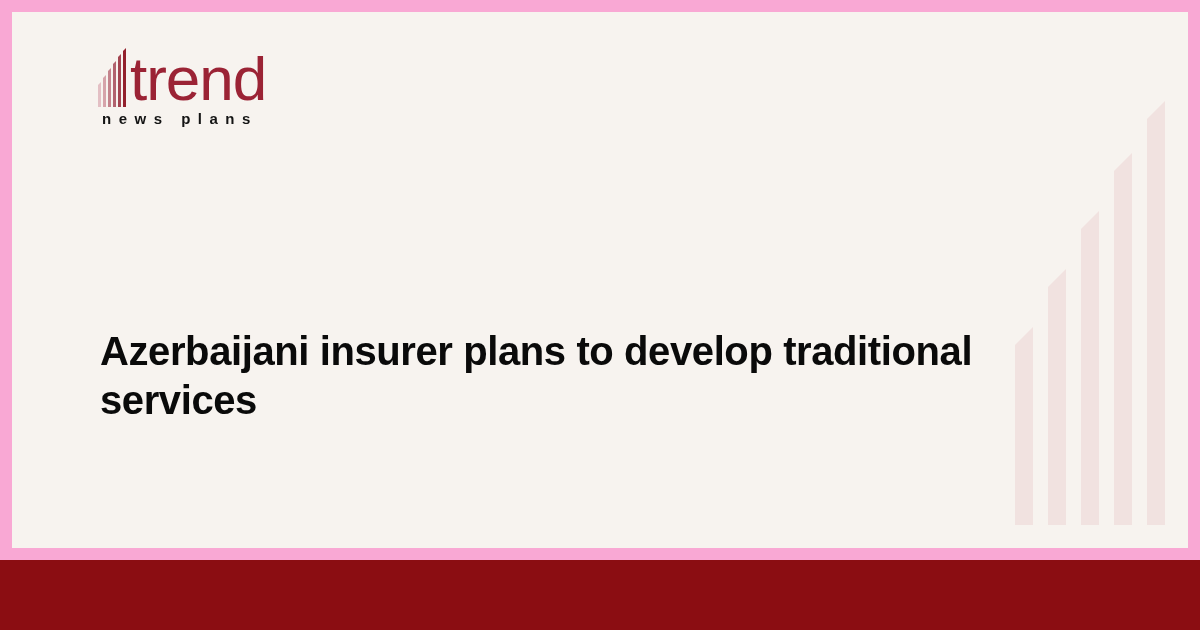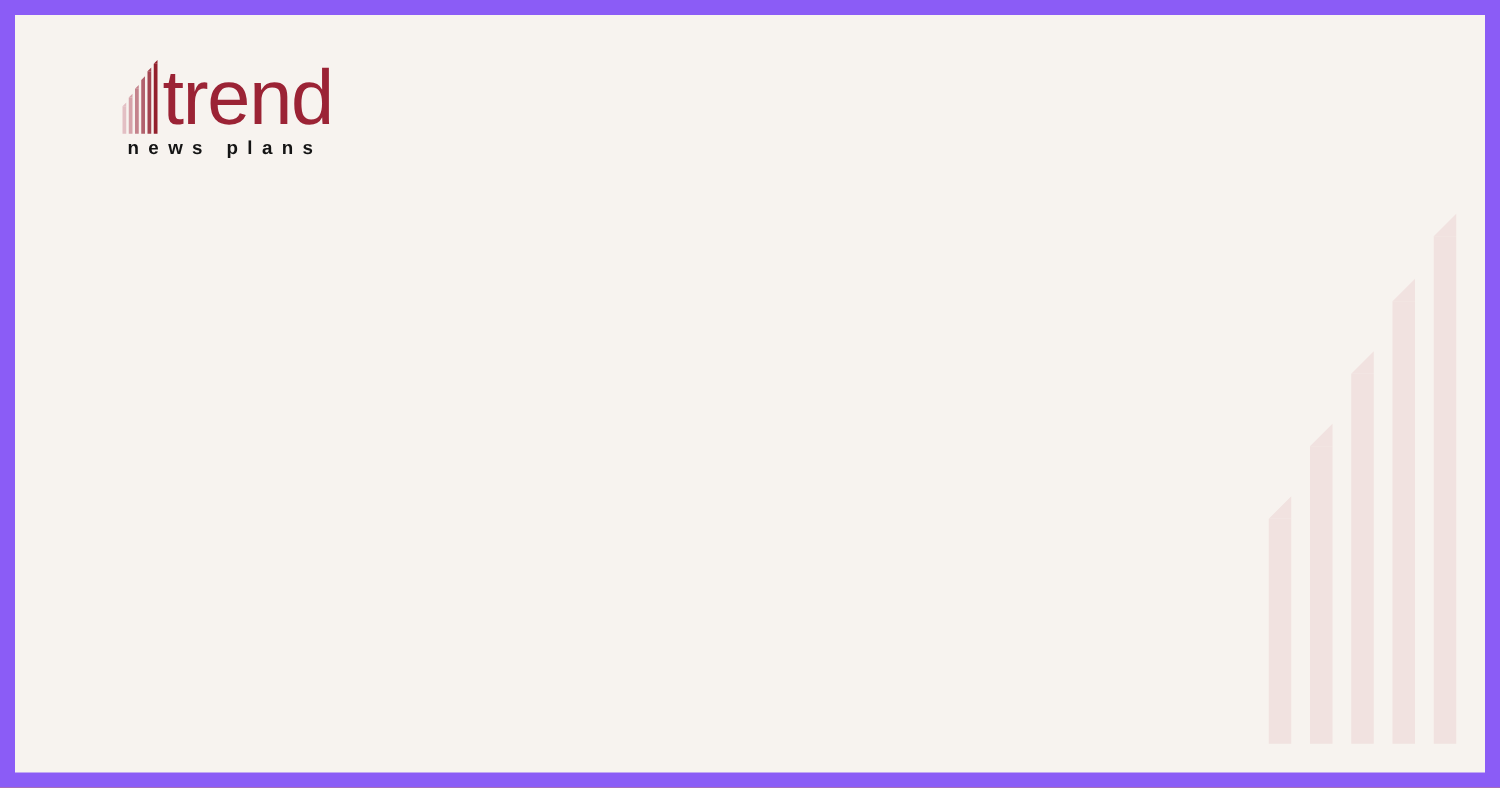--- a/index.html
+++ b/index.html
@@ -13,22 +13,22 @@
     overflow: hidden;
     font-family: "Liberation Sans", sans-serif;
     background: #8B0D12;
   }
 
   
   .card {
     position: relative;
     box-sizing: border-box;
     width: 1200px;
-    height: 630px;
-    background: #8b5cf6;     
+    height: 560px;
+    background: #f9a8d4;     
     padding: 12px;
   }
   .canvas {
     position: relative;
     width: 100%;
     height: 100%;
     background: #F7F3EF;
     overflow: hidden;
   }
 
@@ -192,15 +192,16 @@
           <span class="logo-bar lb6">
               <em class="lb-bevel"></em>
               <i></i>
             </span>
         </div>
         <div class="logo-word">trend</div>
       </div>
       <div class="logo-sub">news plans</div>
     </div>
 
+    <h1 class="headline">Azerbaijani insurer plans to develop traditional services</h1>
 
   </div>
 </div>
 
 </body></html>

